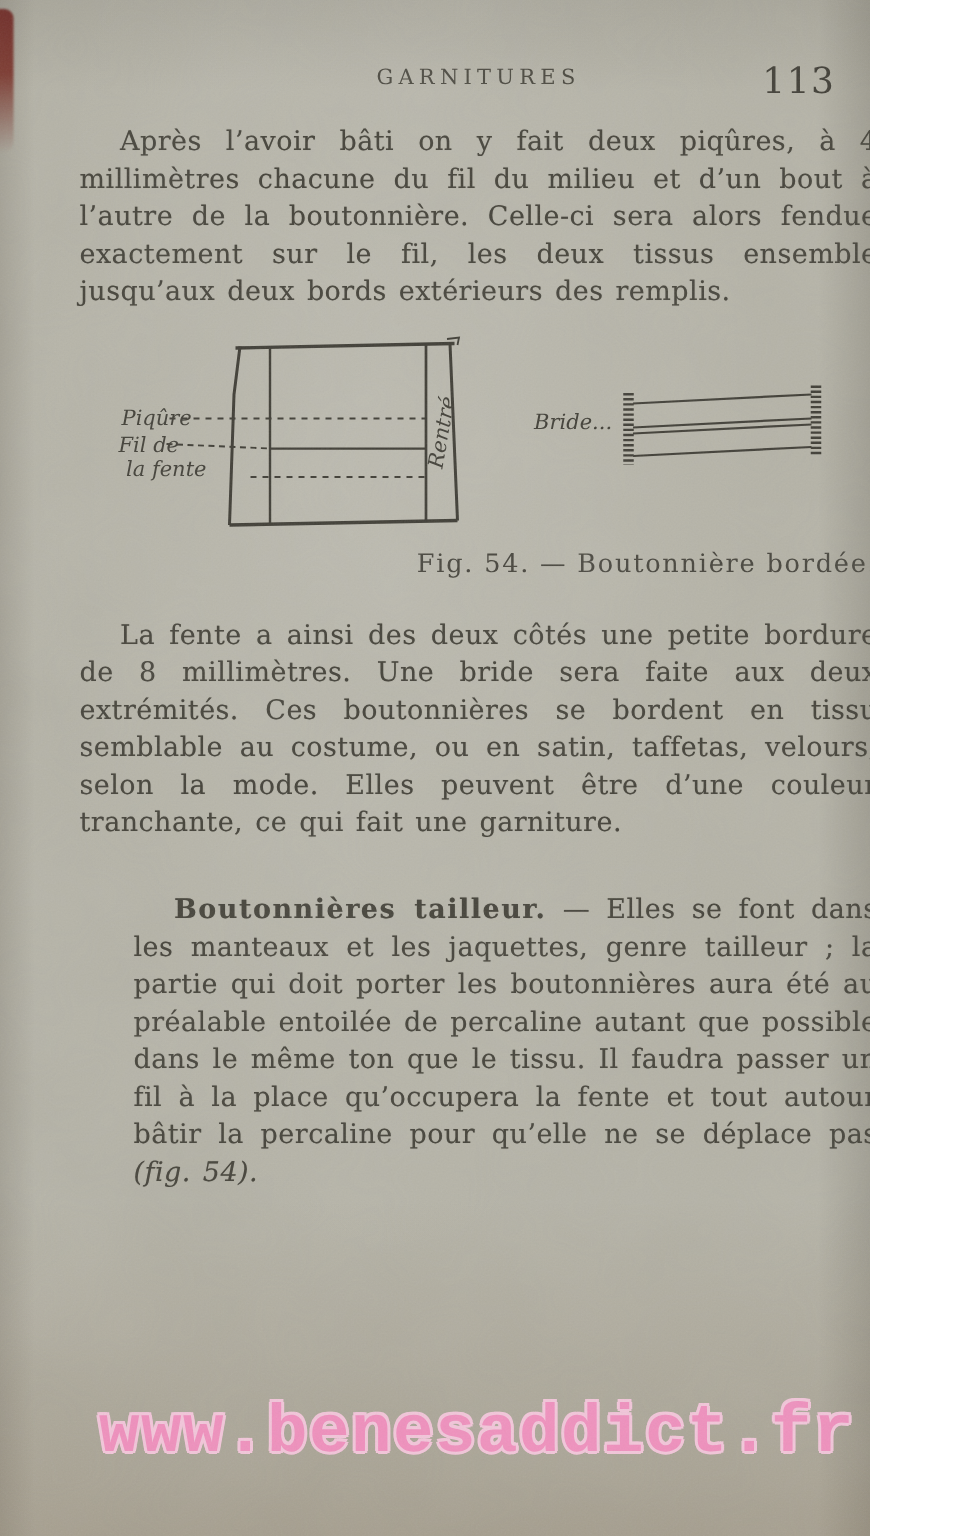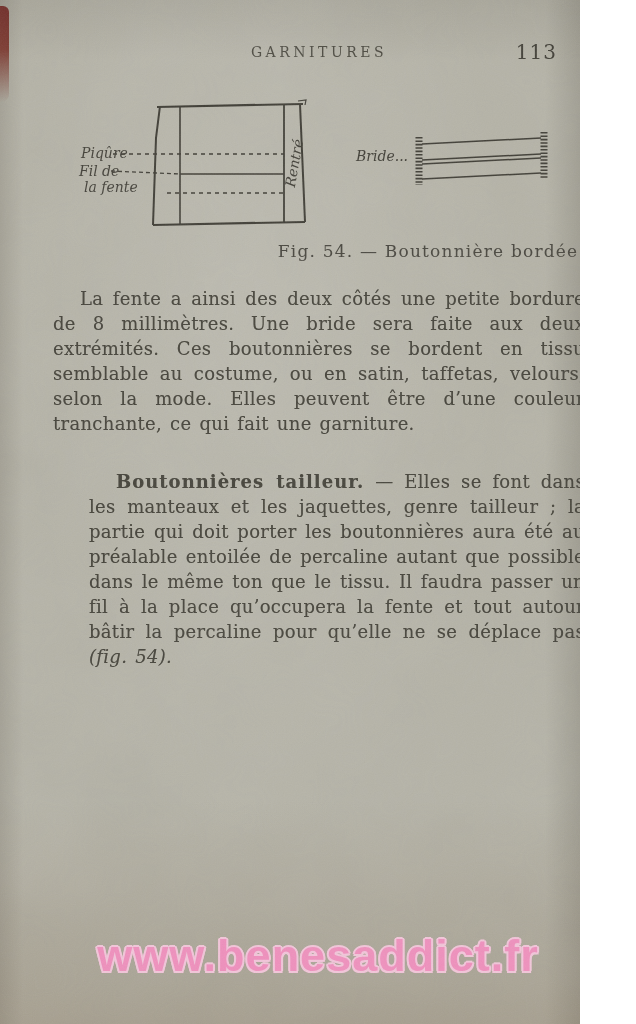--- a/index.html
+++ b/index.html
@@ -23,21 +23,21 @@
     filter:blur(0.6px);
   }
   .runhead{
     position:absolute;top:44px;left:53px;width:532px;height:24px;
   }
   .runhead .title{
     position:absolute;left:0;right:0;text-align:center;
     font-size:14px;letter-spacing:3.5px;color:#4c4a41;
   }
   .runhead .pagenum{
-    position:absolute;right:28px;top:-4px;font-size:20px;letter-spacing:1px;color:#413f37;
+    position:absolute;right:28px;top:-4px;font-size:24px;letter-spacing:1px;color:#413f37;
   }
   .content{
     position:absolute;left:53px;top:82px;width:532px;
   }
   .content p{
     margin:0;
     font-size:18px;line-height:25px;
     text-align:justify;
     letter-spacing:0.3px;
     word-spacing:2px;
@@ -65,21 +65,21 @@
     font-family:"DejaVu Serif", serif;
     font-style:italic;
     font-size:14px;
     fill:#413f37;
   }
   .stroke{stroke:#3f3d35;fill:none;}
 
   .watermark{
     position:absolute;left:0;top:930px;width:636px;
     text-align:center;
-    font-family:Liberation Sans, sans-serif;
+    font-family:Liberation Mono, monospace;
     font-weight:bold;
     font-size:45px;
     letter-spacing:1px;
     color:#f48fc0;
     text-shadow:
       2px 0 0 #f7c8de, -2px 0 0 #f7c8de,
       0 2px 0 #f7c8de, 0 -2px 0 #f7c8de,
       1.5px 1.5px 0 #f7c8de, -1.5px -1.5px 0 #f7c8de,
       1.5px -1.5px 0 #f7c8de, -1.5px 1.5px 0 #f7c8de;
     opacity:0.95;
@@ -93,20 +93,21 @@
 
   <div class="book-edge"></div>
 
   <div class="runhead">
     <div class="title">GARNITURES</div>
     <div class="pagenum">113</div>
   </div>
 
   <div class="content">
 
+    <p class="indent">Après l’avoir bâti on y fait deux piqûres, à 4 millimètres chacune du fil du milieu et d’un bout à l’autre de la boutonnière. Celle-ci sera alors fendue exactement sur le fil, les deux tissus ensemble jusqu’aux deux bords extérieurs des remplis.</p>
 
     <div class="figure-block">
       <svg width="532" height="132" viewBox="0 0 532 132">
 
         <g>
 
           <path class="stroke" stroke-width="2.2" d="M104,9 L250,6"></path>
           <path class="stroke" stroke-width="2.2" d="M100,127 L252,124"></path>
 
           <path class="stroke" stroke-width="2" d="M107,8 L103,40 L100,127"></path>

